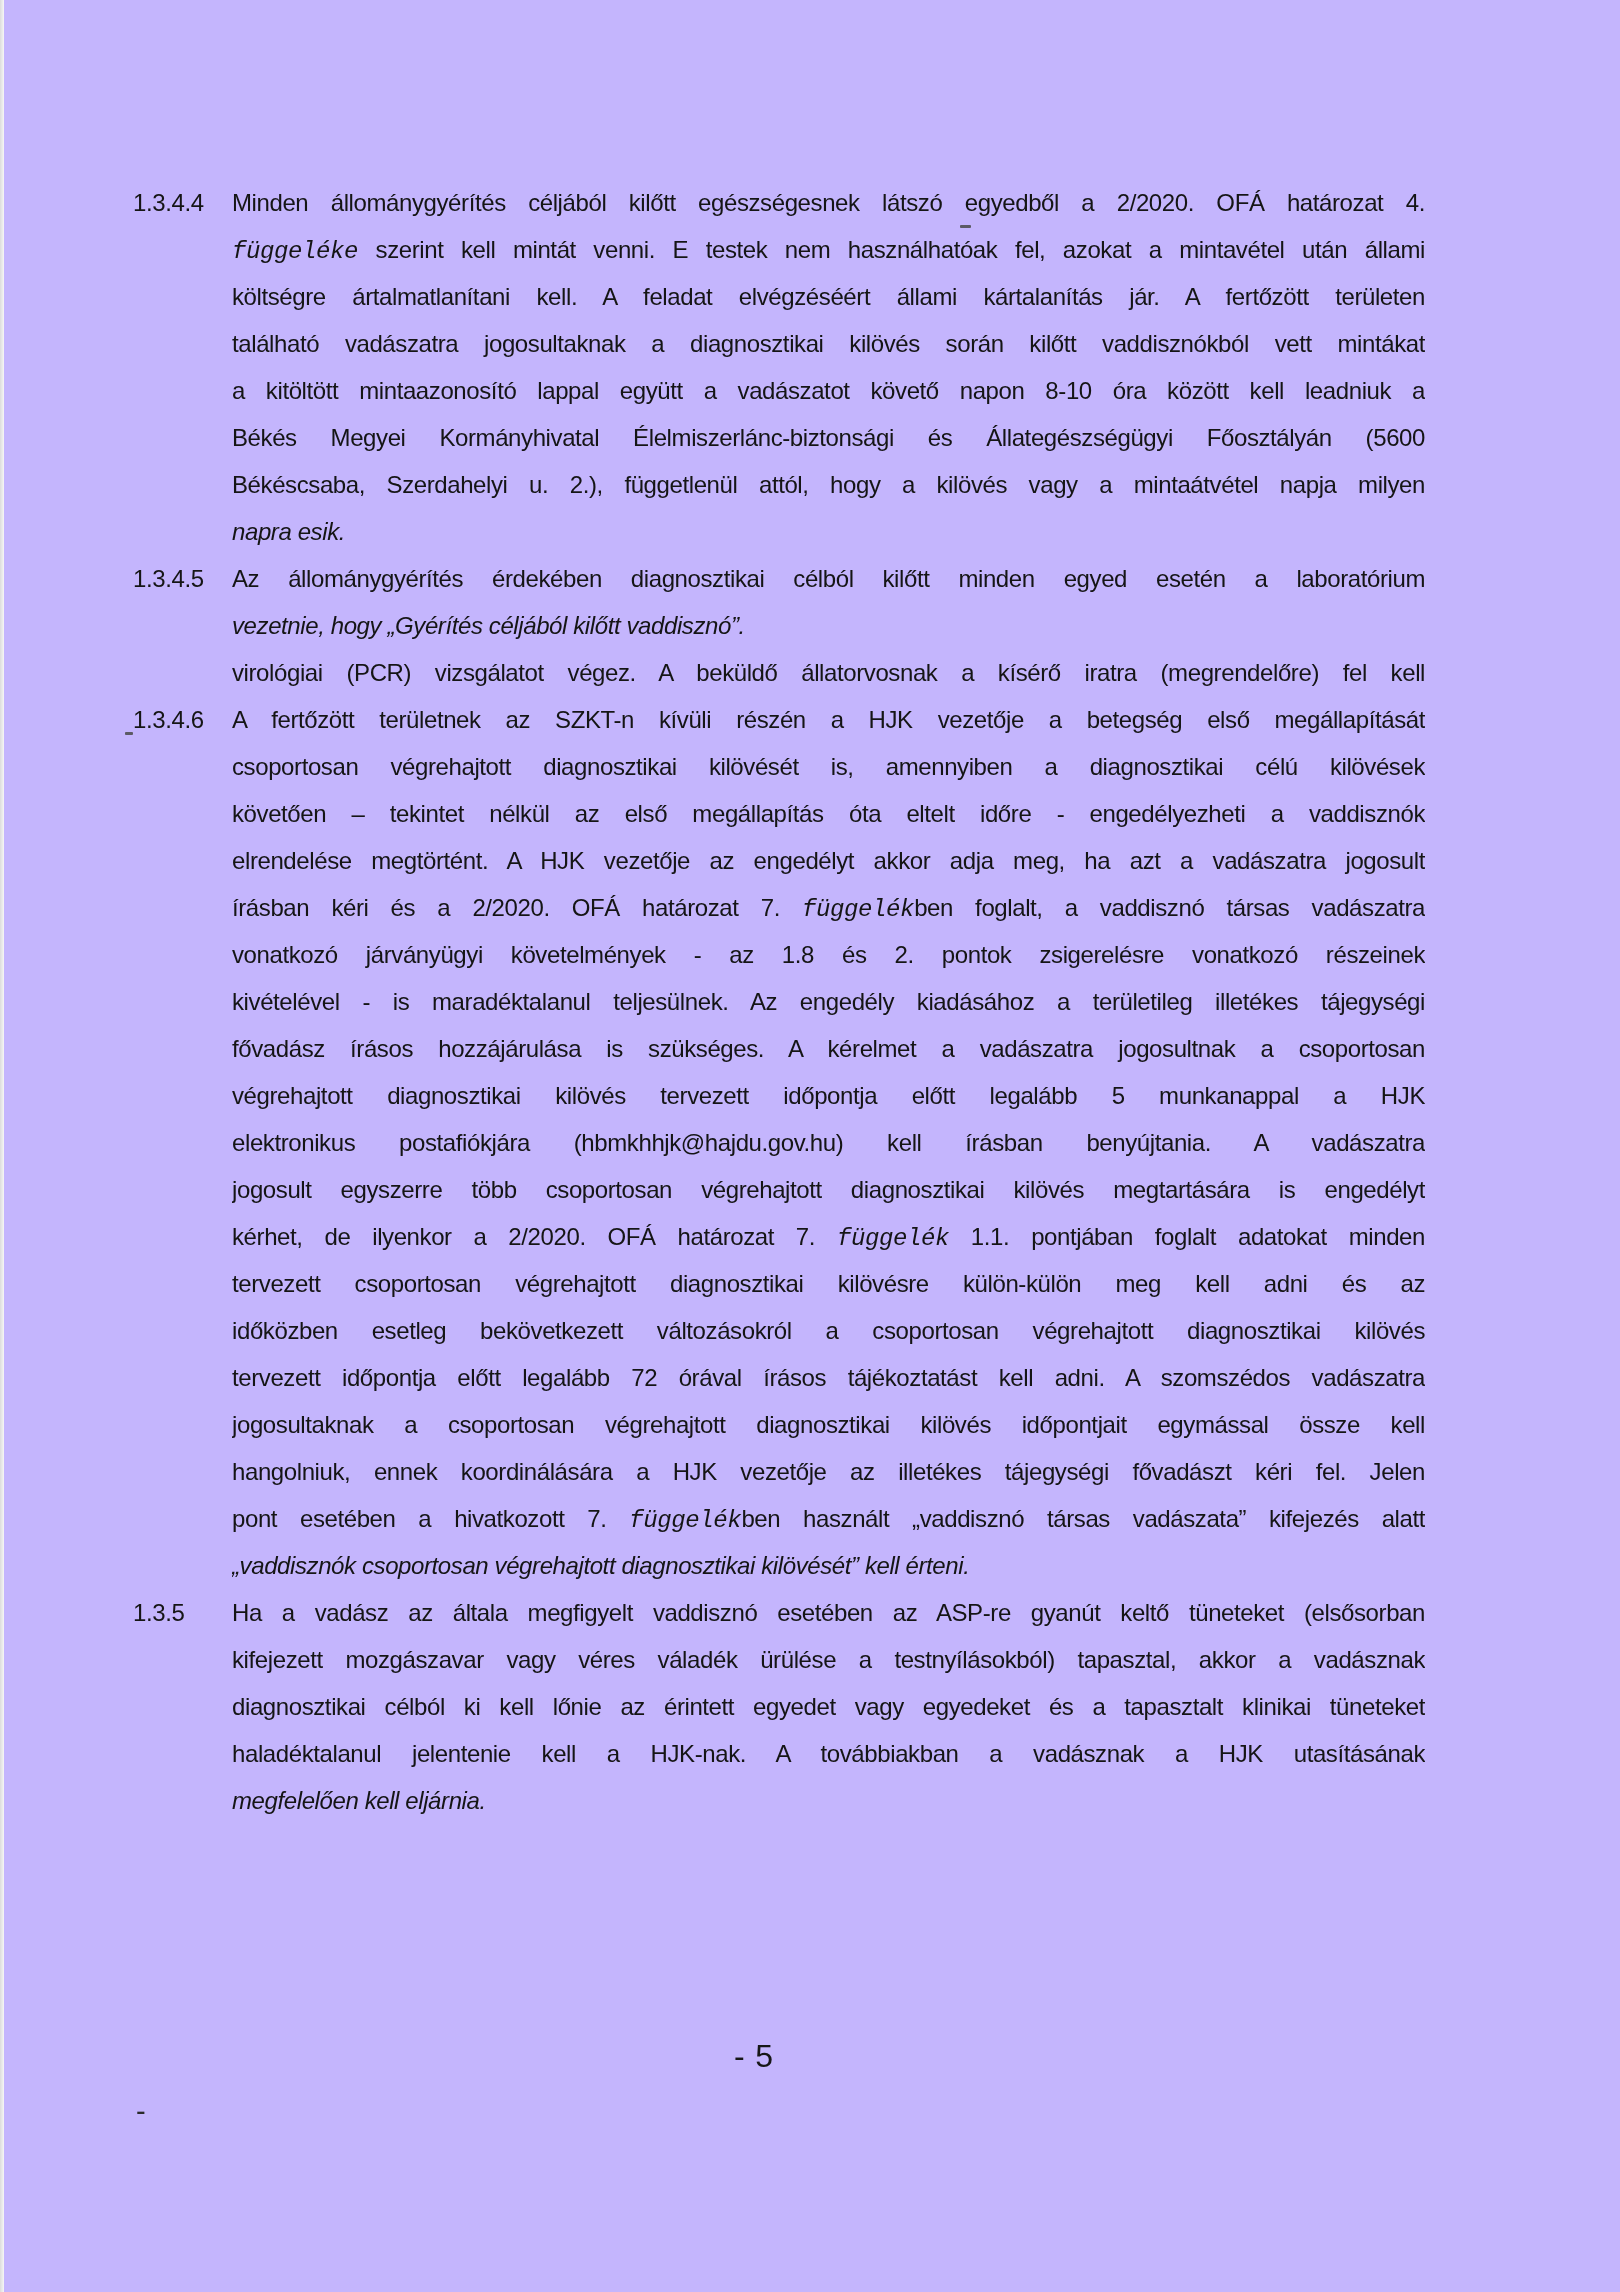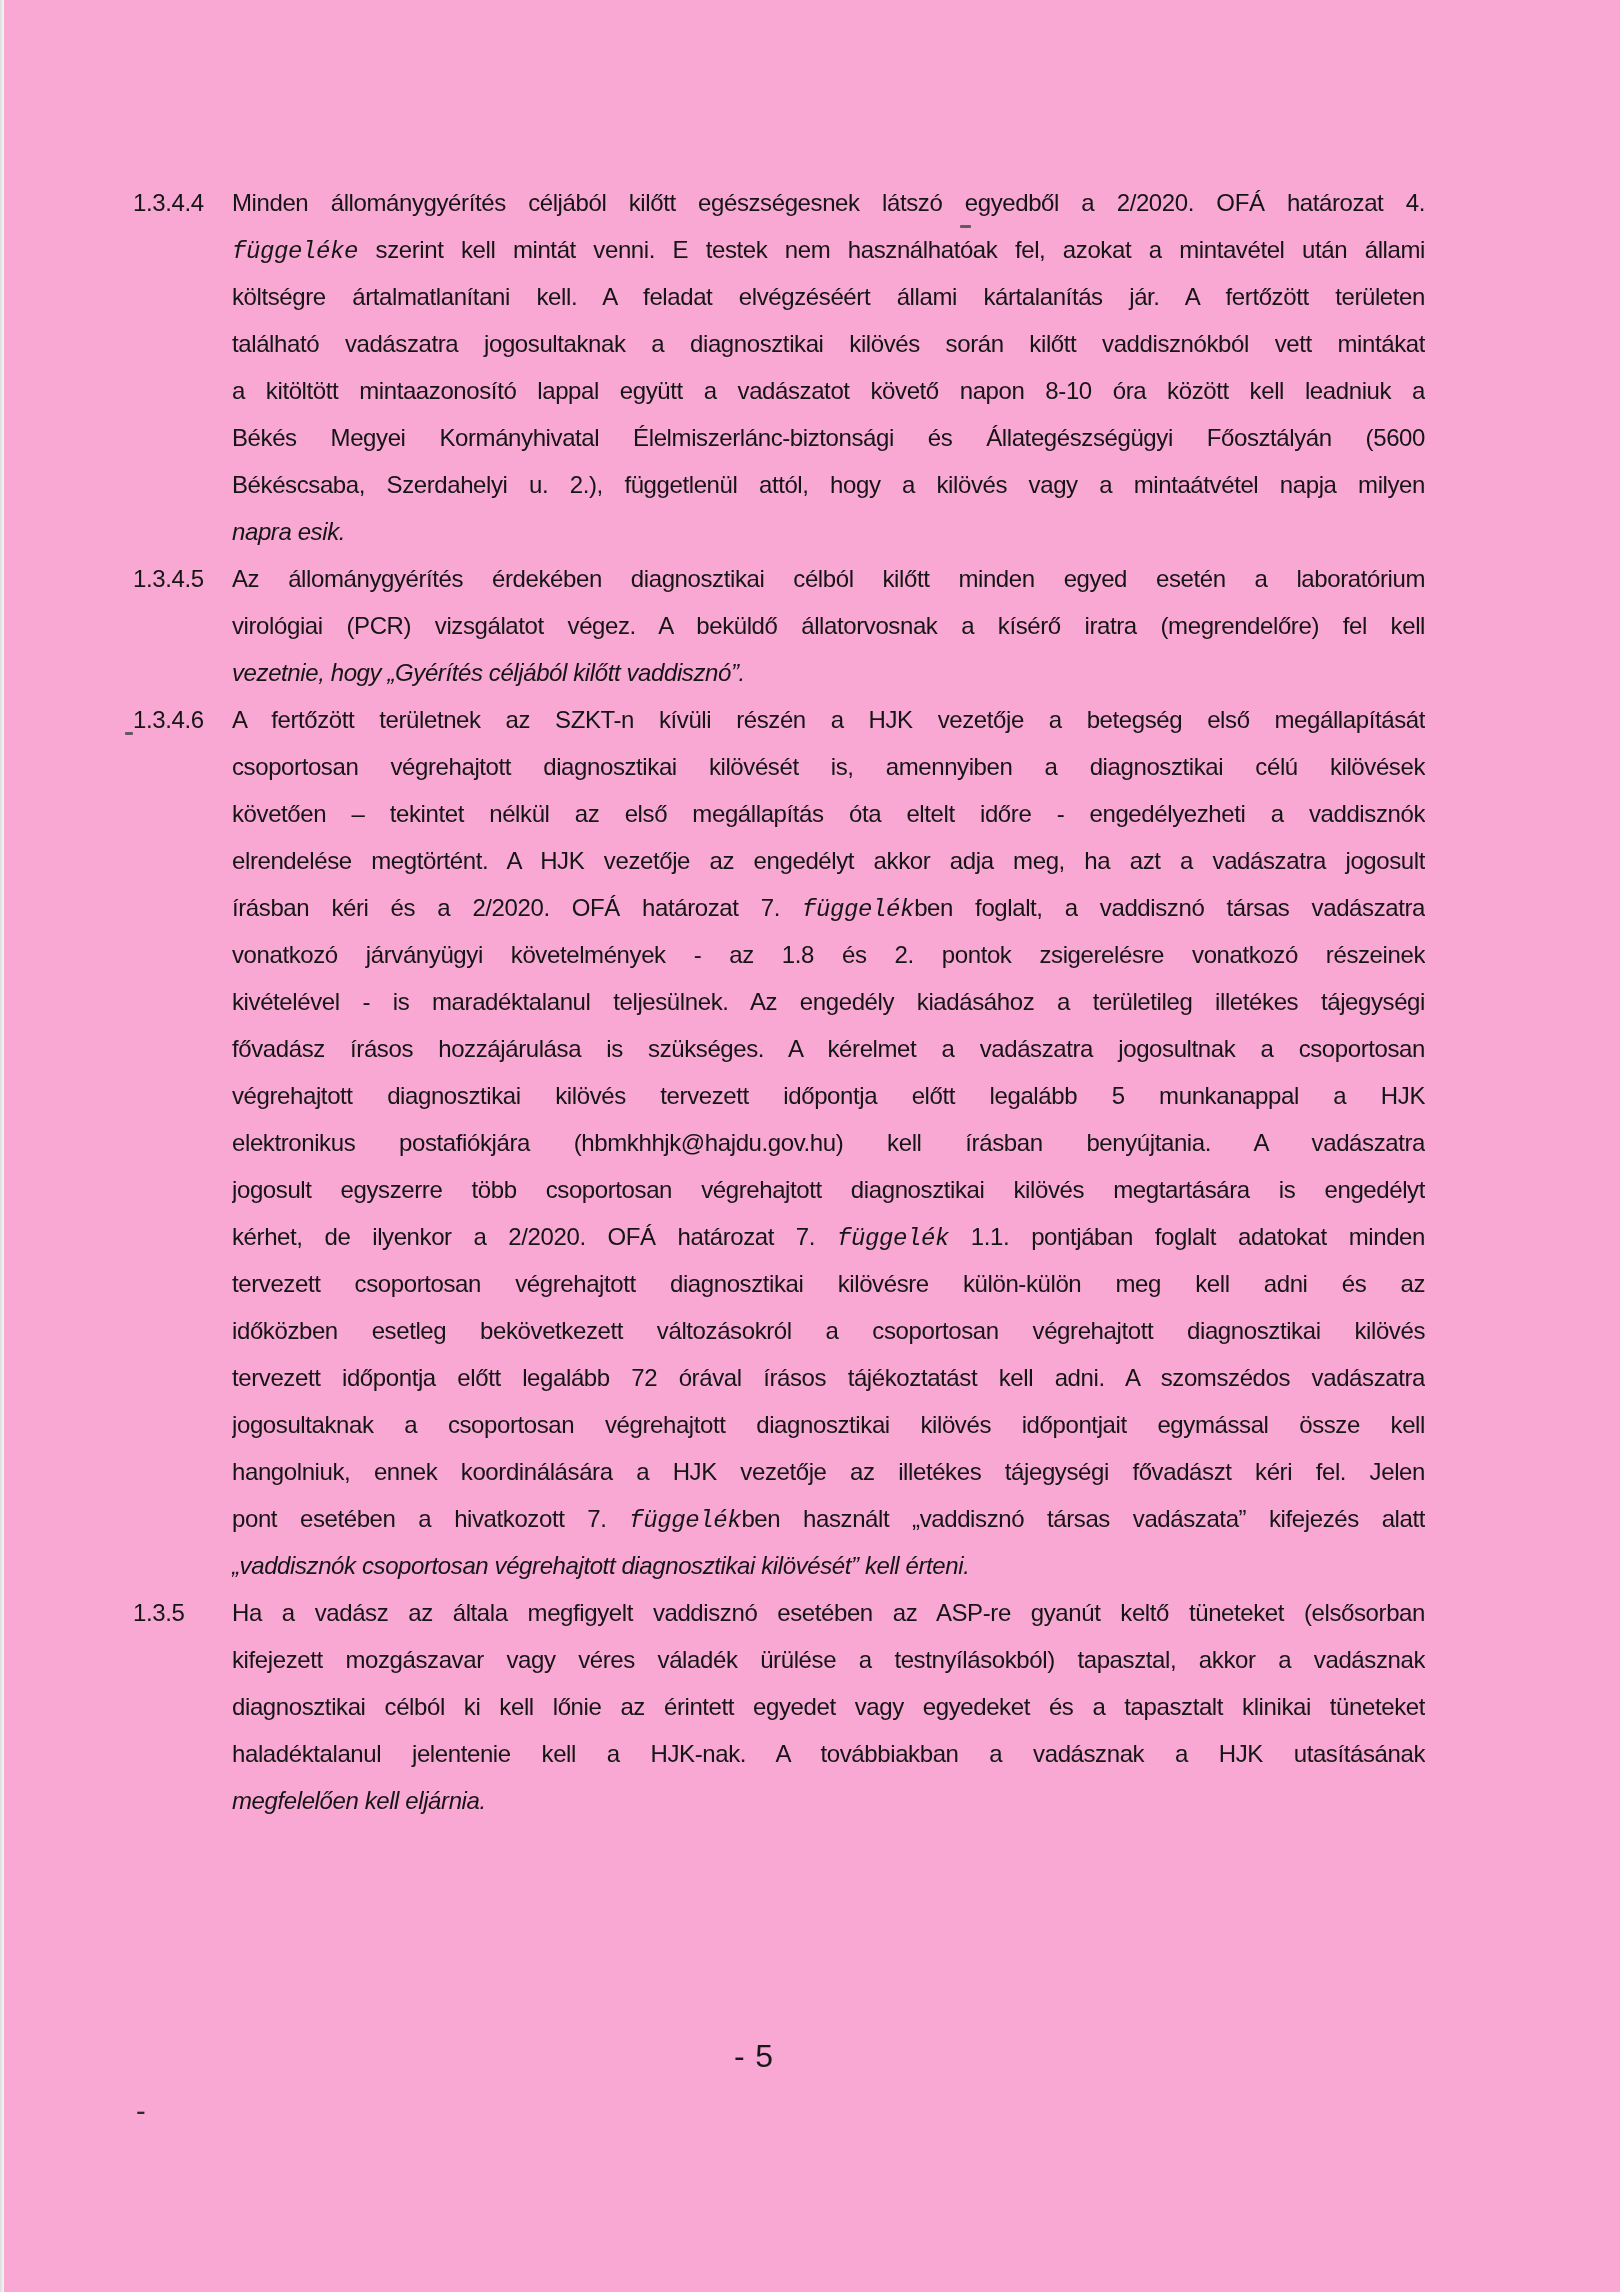--- a/index.html
+++ b/index.html
@@ -1,19 +1,19 @@
 <!DOCTYPE html>
 <html style="font-size:14.3px"><head>
 <meta charset="utf-8">
 <style>
   html,body{margin:0;padding:0;background:#9a9a9a;}
   .page{
     position:relative;
     width:1620px;height:2293px;
-    background:#f9a8d4;
+    background:#c4b5fd;
     overflow:hidden;
     font-family:"Liberation Sans", sans-serif;
     color:#151515;
   }
   
   .scan-edge{
     position:absolute;left:0;top:0;bottom:0;width:3.6px;
     background:linear-gradient(to right,#dcdcdc,#f6f6f6);
   }
   .scan-speck{
@@ -66,22 +66,22 @@
             <div class="line"><span>a kitöltött mintaazonosító lappal együtt a vadászatot követő napon 8-10 óra között kell leadniuk a</span></div>
             <div class="line"><span>Békés Megyei Kormányhivatal Élelmiszerlánc-biztonsági és Állategészségügyi Főosztályán (5600</span></div>
             <div class="line"><span>Békéscsaba, Szerdahelyi u. 2.), függetlenül attól, hogy a kilövés vagy a mintaátvétel napja milyen</span></div>
             <div class="line last"><span>napra esik.</span></div>
           </div>
         </div>
         <div class="para">
           <div class="pnum">1.3.4.5</div>
           <div class="plines">
             <div class="line"><span>Az állománygyérítés érdekében diagnosztikai célból kilőtt minden egyed esetén a laboratórium</span></div>
+            <div class="line last"><span>vezetnie, hogy „Gyérítés céljából kilőtt vaddisznó”.</span></div>
             <div class="line"><span>virológiai (PCR) vizsgálatot végez. A beküldő állatorvosnak a kísérő iratra (megrendelőre) fel kell</span></div>
-            <div class="line last"><span>vezetnie, hogy „Gyérítés céljából kilőtt vaddisznó”.</span></div>
           </div>
         </div>
         <div class="para">
           <div class="pnum">1.3.4.6</div>
           <div class="plines">
             <div class="line"><span>A fertőzött területnek az SZKT-n kívüli részén a HJK vezetője a betegség első megállapítását</span></div>
             <div class="line"><span>csoportosan végrehajtott diagnosztikai kilövését is, amennyiben a diagnosztikai célú kilövések</span></div>
             <div class="line"><span>követően – tekintet nélkül az első megállapítás óta eltelt időre - engedélyezheti a vaddisznók</span></div>
             <div class="line"><span>elrendelése megtörtént. A HJK vezetője az engedélyt akkor adja meg, ha azt a vadászatra jogosult</span></div>
             <div class="line"><span>írásban kéri és a 2/2020. OFÁ határozat 7. </span><span class="it">függelék</span><span>ben foglalt, a vaddisznó társas vadászatra</span></div>

